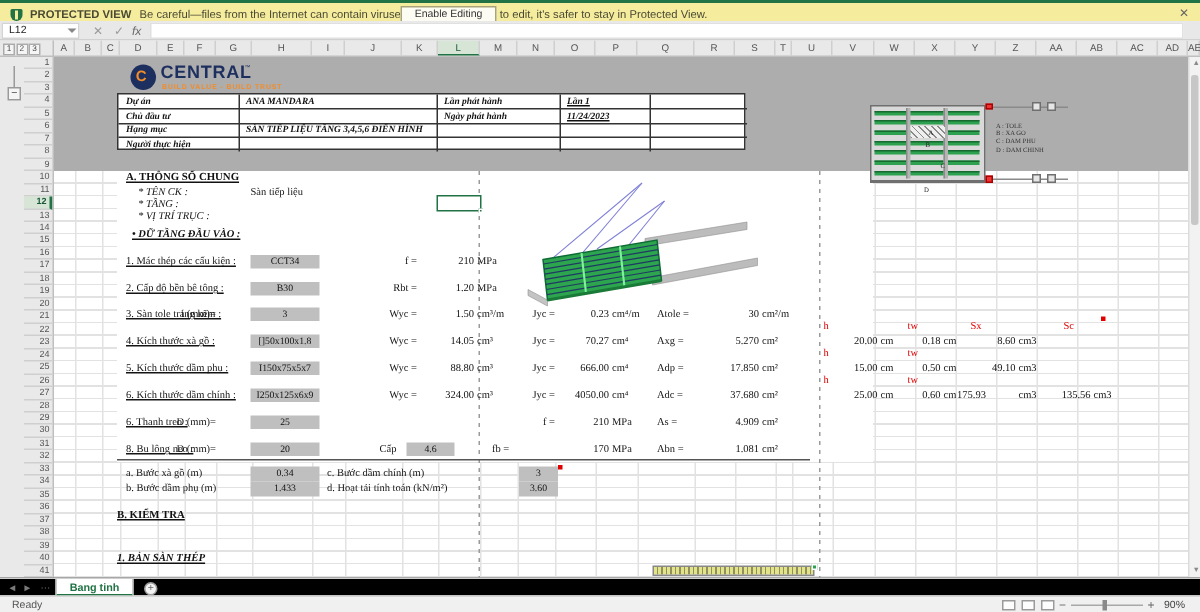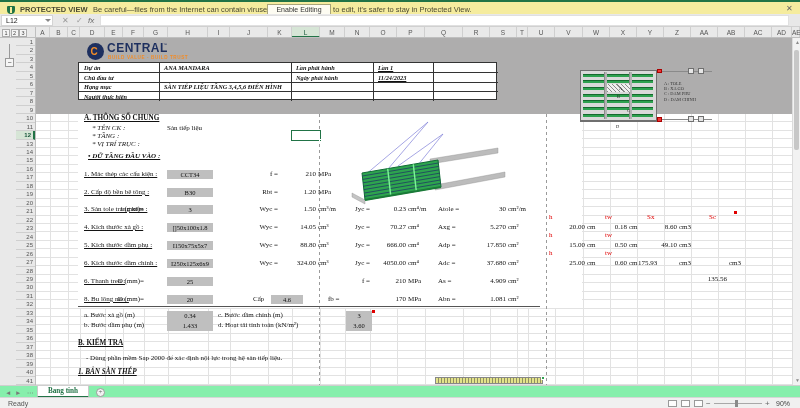--- a/index.html
+++ b/index.html
@@ -97,21 +97,21 @@
     background:repeating-linear-gradient(90deg,#e3e38a 0 2px,#8f8f62 2px 3px); }
   #stripes-handle { left:541px; top:376px; width:4px; height:4px; background:#2da14f; border:0.5px solid #fff; }
   .cdot { position:absolute; width:3px; height:3px; background:#e00000; }
 
   
   #vscroll { left:792px; top:38px; width:8px; height:347px; background:#f2f2f2; border-left:1px solid #dcdcdc; }
   #vthumb { left:793.5px; top:50px; width:5px; height:100px; background:#c7c7c7; border-radius:2px; }
   .scroll-arrow { position:absolute; font-size:5px; color:#8a8a8a; line-height:6px; }
 
   
-  #tabbar { left:0; top:385px; width:800px; height:12px; background:#86efac; border-top:1px solid #cfcfcf;font-family:Liberation Serif, serif; }
+  #tabbar { left:0; top:385px; width:800px; height:12px; background:#000000; border-top:1px solid #cfcfcf; }
   .tabnav { position:absolute; top:2px; font-size:6.5px; color:#7a7a7a; line-height:9px; }
   #sheettab { left:37px; top:0; width:52px; height:12px; background:#fff; border-left:1px solid #c9c9c9; border-right:1px solid #c9c9c9; border-bottom:2px solid #217346; font-size:7.2px; font-weight:bold; color:#217346; text-align:center; line-height:11px; }
   #addsheet { left:96px; top:1.5px; width:9px; height:9px; border:1px solid #9a9a9a; border-radius:50%; font-size:7px; line-height:7.5px; text-align:center; color:#666; background:#f2f2f2; }
 
   
   #statusbar { left:0; top:397px; width:800px; height:11px; background:#f0f0f0; border-top:1px solid #d6d6d6; }
   #status-ready { left:8px; top:1px; font-size:7px; color:#555; line-height:9px; }
   .viewbtn { position:absolute; top:2px; width:9px; height:7px; border:1px solid #9a9a9a; background:#fdfdfd; }
   #zoom-track { left:714px; top:5px; width:48px; height:1px; background:#a8a8a8; }
   #zoom-thumb { left:735px; top:2px; width:3px; height:7px; background:#8a8a8a; }
@@ -460,39 +460,38 @@
           <div class="t abs" style="left: 638px; top: 241px; width: 39px; text-align: right;">49.10</div>
           <div class="t abs" style="left: 679px; top: 241px; width: 22px; text-align: left;">cm3</div>
           <div class="t red abs" style="left: 549px; top: 249px; width: 20px; text-align: left;">h</div>
           <div class="t red abs" style="left: 605px; top: 249px; width: 20px; text-align: left;">tw</div>
           <div class="t abs" style="left: 552px; top: 259px; width: 33px; text-align: right;">25.00</div>
           <div class="t abs" style="left: 587px; top: 259px; width: 20px; text-align: left;">cm</div>
           <div class="t abs" style="left: 600px; top: 259px; width: 27px; text-align: right;">0.60</div>
           <div class="t abs" style="left: 629px; top: 259px; width: 20px; text-align: left;">cm</div>
           <div class="t abs" style="left: 638px; top: 259px; width: 39px; ">175.93</div>
           <div class="t abs" style="left: 679px; top: 259px; width: 22px; text-align: left;">cm3</div>
-          <div class="t abs" style="left: 688px; top: 275px; width: 39px; text-align: right;">135.56</div>
+          <div class="t abs" style="left: 688px; top: 259px; width: 39px; text-align: right;">135.56</div>
           <div class="t abs" style="left: 729px; top: 259px; width: 22px; text-align: left;">cm3</div>
         </div>
       <div class="cdot abs" style="left:734px;top:211px;"></div>
 
       <div id="rule-bottom" class="abs"></div>
 
       <div class="t" style="left:84px;top:311px;">a. Bước xà gồ (m)</div>
       <div class="box" style="left:167px;top:310.5px;width:46px;height:10px;line-height:10px;">0.34</div>
       <div class="t" style="left:218px;top:311px;">c. Bước dầm chính (m)</div>
       <div class="box" style="left:346px;top:310.5px;width:26px;height:10px;line-height:10px;">3</div>
       <div class="cdot abs" style="left:372px;top:310px;"></div>
       <div class="t" style="left:84px;top:321px;">b. Bước dầm phụ (m)</div>
       <div class="box" style="left:167px;top:320.5px;width:46px;height:10px;line-height:10px;">1.433</div>
       <div class="t" style="left:218px;top:321px;">d. Hoạt tải tính toán (kN/m²)</div>
       <div class="box" style="left:346px;top:320.5px;width:26px;height:10px;line-height:10px;">3.60</div>
 
       <div class="title" style="left:78px;top:339px;">B. KIỂM TRA</div>
-      <div class="t" style="left:86px;top:354px;">- Dùng phần mềm Sap 2000 để xác định nội lực trong hệ sàn tiếp liệu.</div>
       <div class="title ital" style="left:78px;top:368px;">1. BẢN SÀN THÉP</div>
 
       <div id="stripes" class="abs"></div>
       <div id="stripes-handle" class="abs"></div>
     </div>
   </div>
 
   <div id="vscroll" class="abs">
     <div class="scroll-arrow" style="left:2px;top:1px;">▲</div>
     <div class="scroll-arrow" style="left:2px;top:339px;">▼</div>

